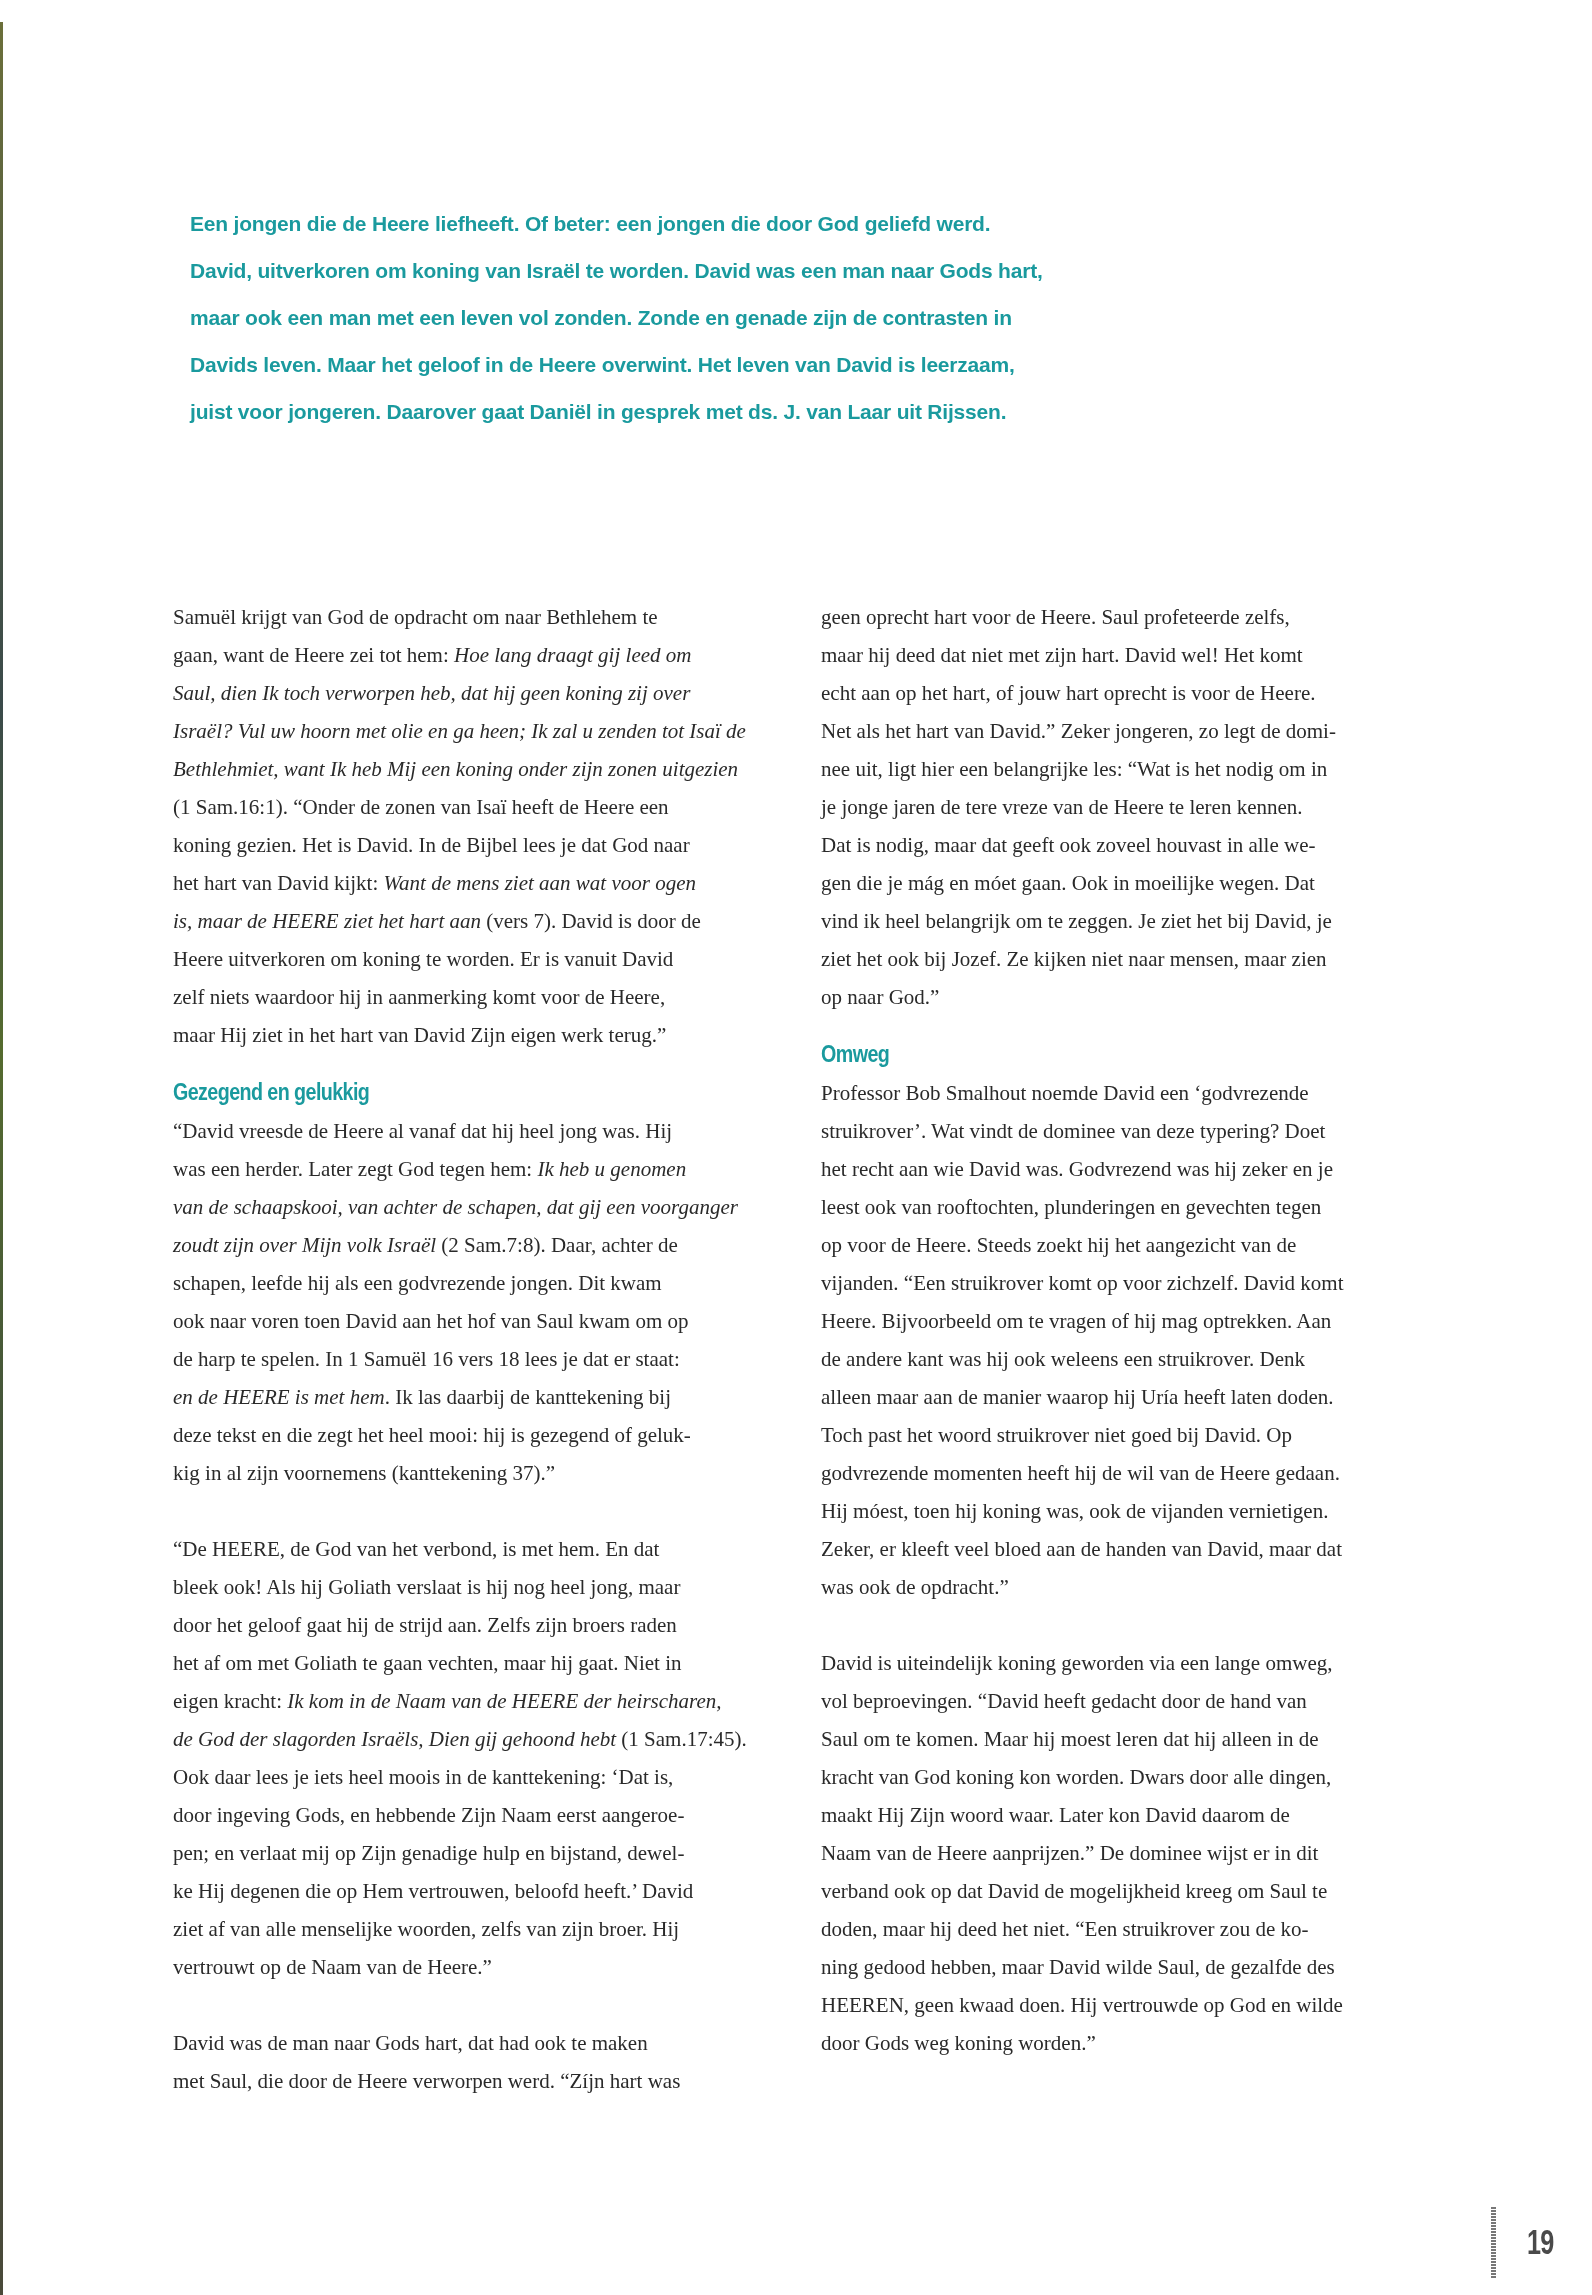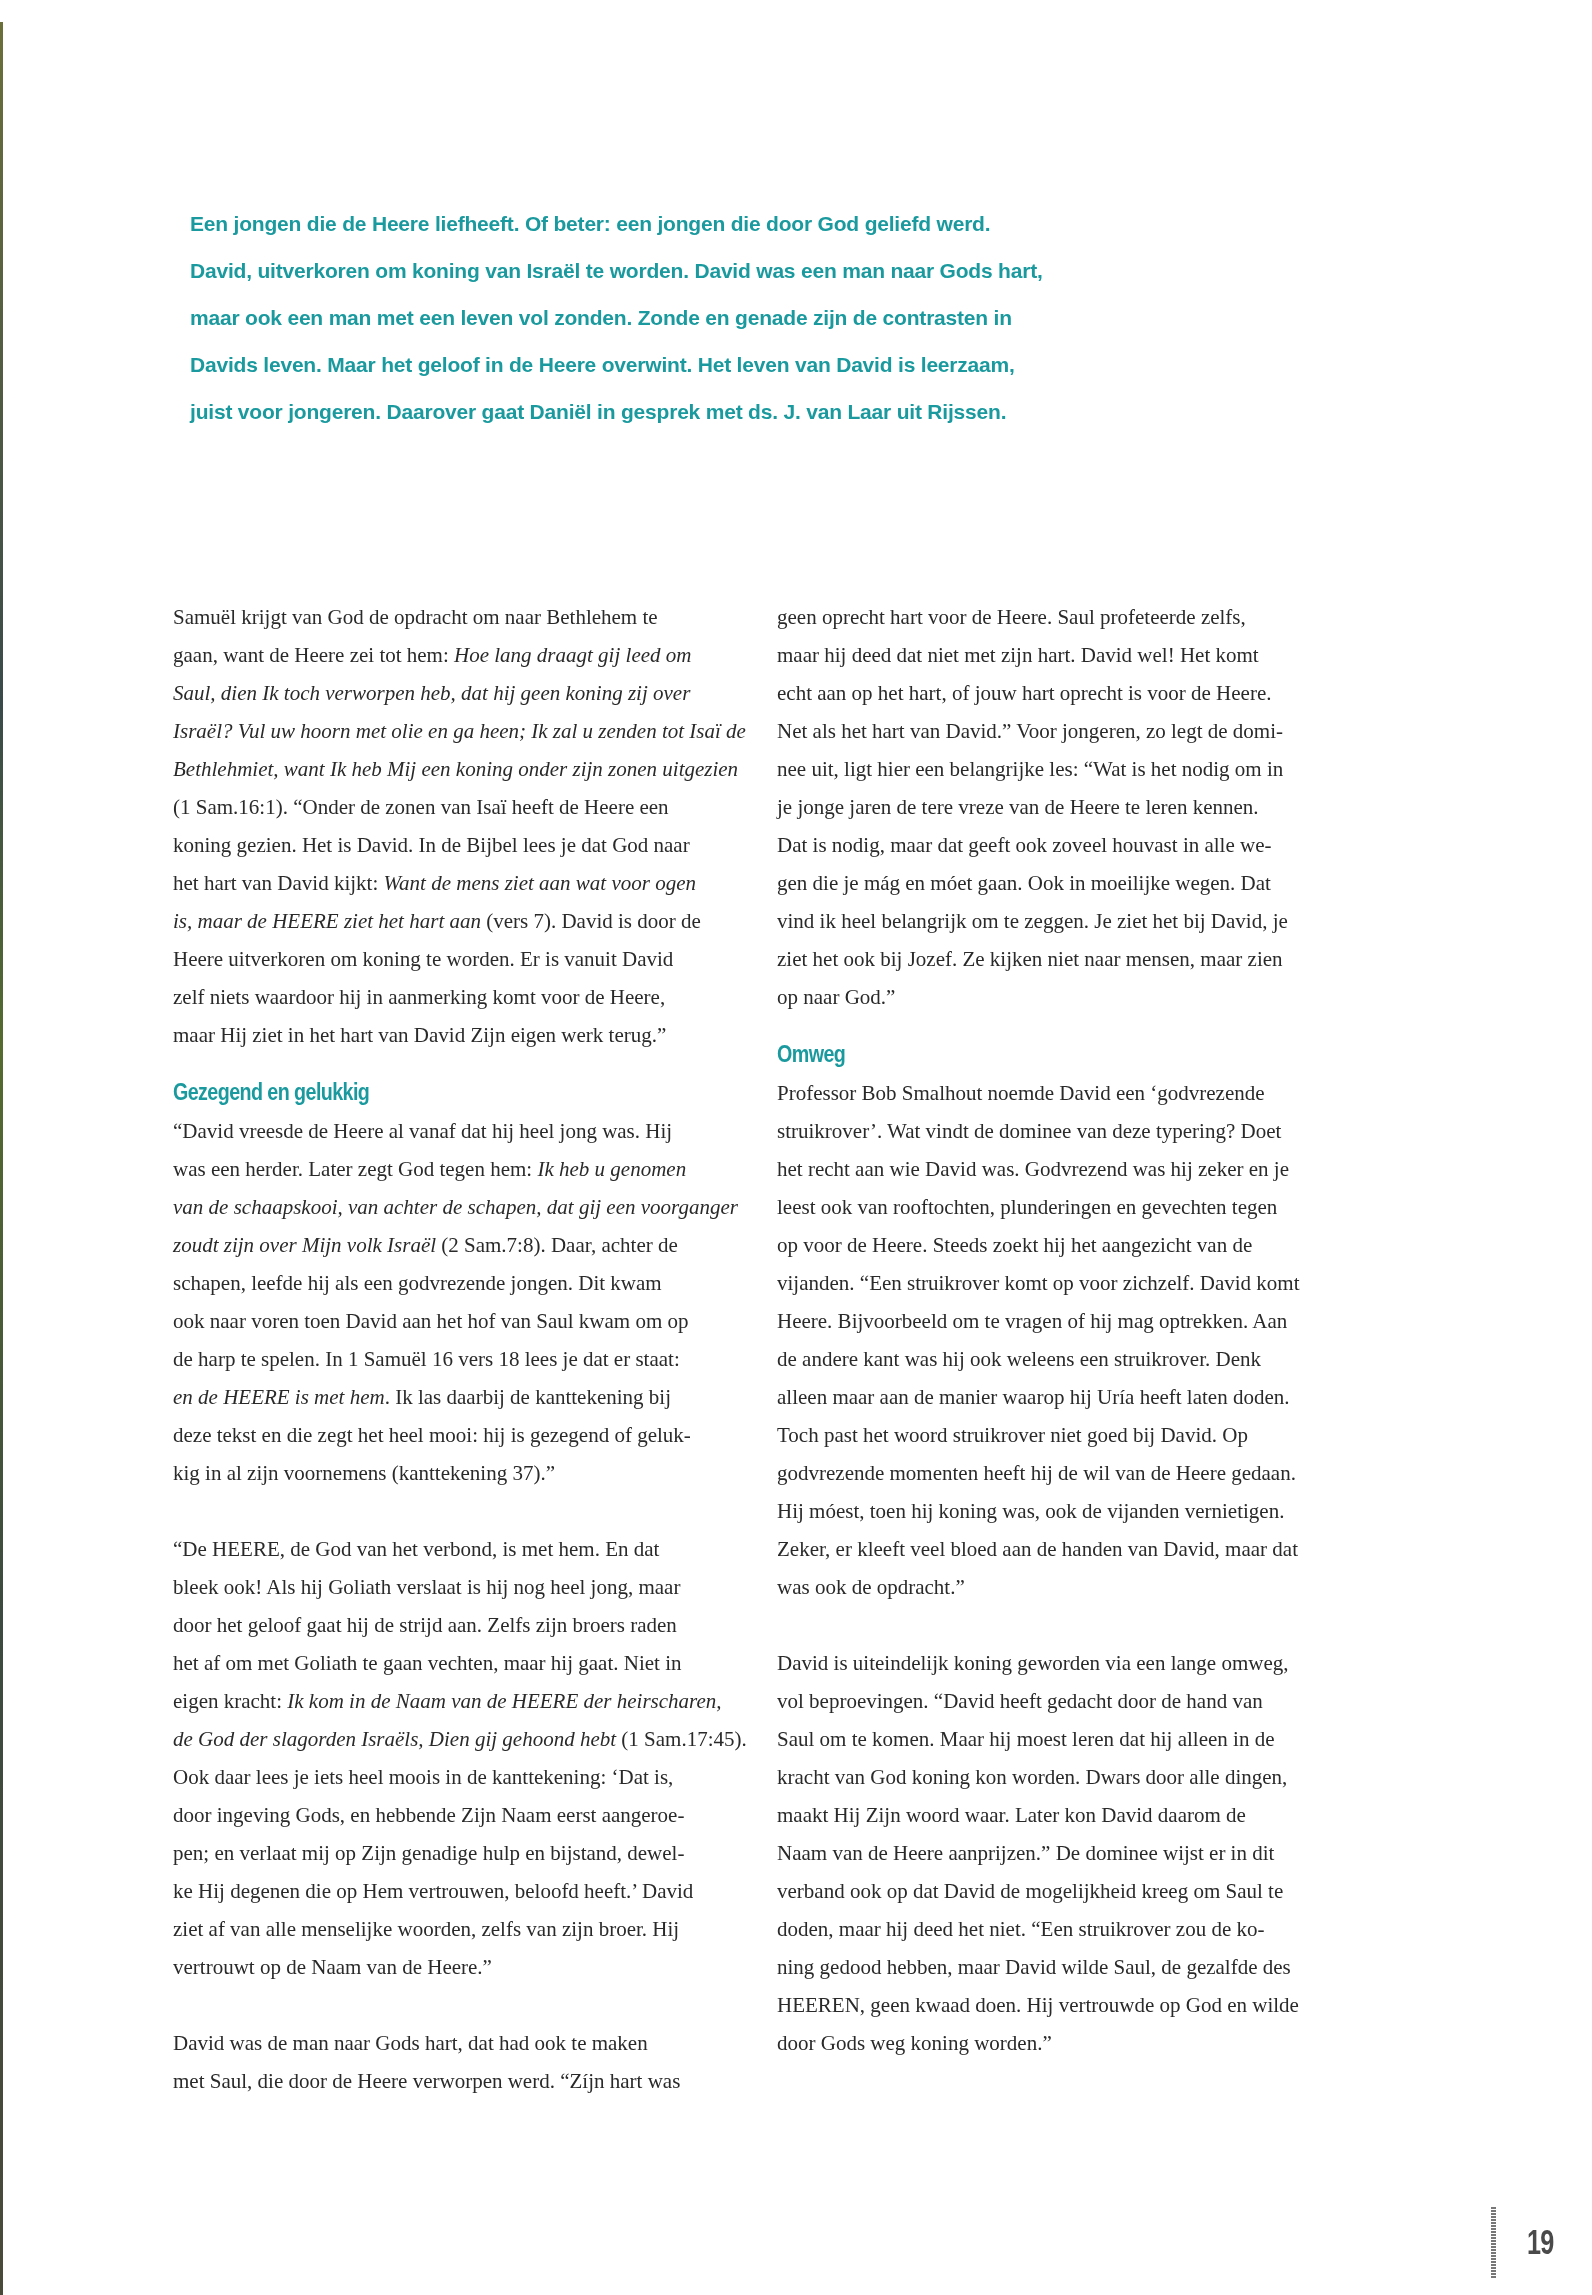--- a/index.html
+++ b/index.html
@@ -34,21 +34,21 @@
     .col {
       position: absolute;
       top: 598px;
       width: 621px;
       font-family: "Liberation Serif", "DejaVu Serif", serif;
       font-size: 21px;
       line-height: 38px;
       color: #2a2a2a;
     }
     .col-left { left: 173px; }
-    .col-right { left: 777px; }
+    .col-right { left: 821px; }
     .col .line { white-space: nowrap; margin: 0; height: 38px; }
     .col .para-gap { height: 38px; }
     .col em { font-style: italic; }
 
     .subhead {
       font-family: "Liberation Sans", "DejaVu Sans", sans-serif;
       font-weight: bold;
       font-size: 24px;
       color: #1a9a9e;
       letter-spacing: -0.7px;
@@ -143,21 +143,21 @@
       <p class="line"><span>David was de man naar Gods hart, dat had ook te maken</span></p>
       <p class="line"><span>met Saul, die door de Heere verworpen werd. “Zíjn hart was</span></p>
     </div>
 </article>
 
 <article class="col col-right">
   <div>
       <p class="line"><span>geen oprecht hart voor de Heere. Saul profeteerde zelfs,</span></p>
       <p class="line"><span>maar hij deed dat niet met zijn hart. David wel! Het komt</span></p>
       <p class="line"><span>echt aan op het hart, of jouw hart oprecht is voor de Heere.</span></p>
-      <p class="line"><span>Net als het hart van David.” Voor jongeren, zo legt de domi-</span></p>
+      <p class="line"><span>Net als het hart van David.” Zeker jongeren, zo legt de domi-</span></p>
       <p class="line"><span>nee uit, ligt hier een belangrijke les: “Wat is het nodig om in</span></p>
       <p class="line"><span>je jonge jaren de tere vreze van de Heere te leren kennen.</span></p>
       <p class="line"><span>Dat is nodig, maar dat geeft ook zoveel houvast in alle we-</span></p>
       <p class="line"><span>gen die je mág en móet gaan. Ook in moeilijke wegen. Dat</span></p>
       <p class="line"><span>vind ik heel belangrijk om te zeggen. Je ziet het bij David, je</span></p>
       <p class="line"><span>ziet het ook bij Jozef. Ze kijken niet naar mensen, maar zien</span></p>
       <p class="line"><span>op naar God.”</span></p>
     </div>
   <div class="subhead">Omweg</div>
   <div>

